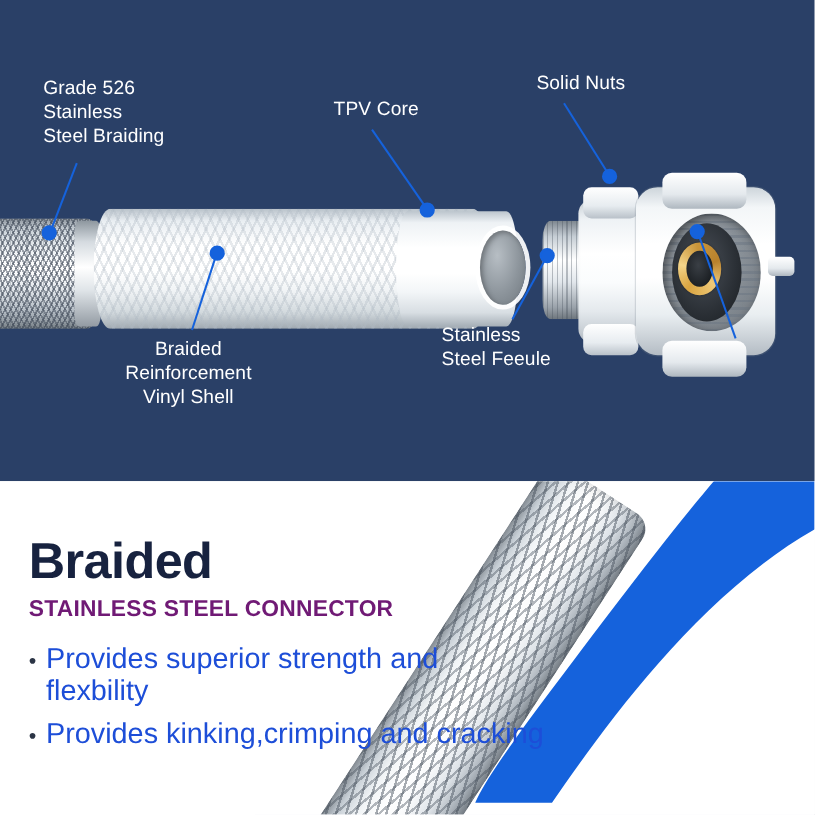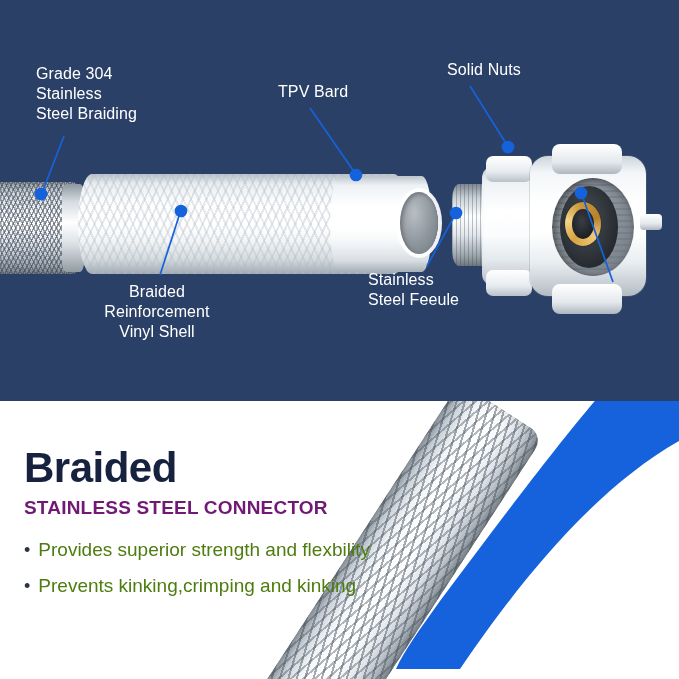--- a/index.html
+++ b/index.html
@@ -234,21 +234,21 @@
     font-size: 16px;
     line-height: 20px;
     font-weight: 400;
     letter-spacing: 0.1px;
     white-space: pre-line;
   }
   .c-left  { text-align: left; }
 
   #label-grade304       { left: 36px;  top: 64px;  width: 150px; }
   #label-tpv-core       { left: 278px; top: 82px;  width: 110px; }
-  #label-solid-nuts     { left: 424px; top: 60px;  width: 120px; text-align: center; }
+  #label-solid-nuts     { left: 447px; top: 60px;  width: 120px; }
   #label-braided-vinyl  { left: 62px;  top: 282px; width: 190px; text-align: center; }
   #label-ferrule        { left: 368px; top: 270px; width: 120px; }
   #label-brass-barb     { left: 560px; top: 288px; width: 120px; }
 
   
   #leaders {
     position: absolute;
     left: 0; top: 0;
     width: 679px; height: 401px;
     pointer-events: none;
@@ -321,23 +321,23 @@
     align-items: baseline;
     margin-bottom: 10px;
   }
   .bullet-dot {
     color: #2b3445;
     font-size: 18px;
     line-height: 26px;
     margin-right: 8px;
   }
   .bullet-text {
-    font-size: 19px;
+    font-size: 24px;
     line-height: 26px;
-    color: #4d7c0f;
+    color: #1d4ed8;
     font-weight: 400;
   }
 </style>
 </head>
 <body>
 
 <div id="stage">
 
   <div id="diagram-panel">
 
@@ -378,25 +378,25 @@
         <circle cx="508" cy="147" r="5.5"></circle>
 
         <line x1="455" y1="215" x2="427" y2="266"></line>
         <circle cx="456" cy="213" r="5.5"></circle>
 
         <line x1="582" y1="195" x2="613" y2="282"></line>
         <circle cx="581" cy="193" r="5.5"></circle>
       </g>
     </svg>
 
-    <div class="callout c-left" id="label-grade304">Grade 304
+    <div class="callout c-left" id="label-grade304">Grade 526
 Stainless
 Steel Braiding</div>
 
-    <div class="callout c-left" id="label-tpv-core">TPV Bard</div>
+    <div class="callout c-left" id="label-tpv-core">TPV Core</div>
 
     <div class="callout c-left" id="label-solid-nuts">Solid Nuts</div>
 
     <div class="callout" id="label-braided-vinyl">Braided
 Reinforcement
 Vinyl Shell</div>
 
     <div class="callout c-left" id="label-ferrule">Stainless
 Steel Feeule</div>
 
@@ -414,18 +414,18 @@
       <div id="headline">Braided</div>
       <div id="subhead">STAINLESS STEEL CONNECTOR</div>
 
       <div class="bullet-row">
         <span class="bullet-dot">•</span>
         <span class="bullet-text">Provides superior strength and flexbility</span>
       </div>
 
       <div class="bullet-row">
         <span class="bullet-dot">•</span>
-        <span class="bullet-text">Prevents kinking,crimping and kinking</span>
+        <span class="bullet-text">Provides kinking,crimping and cracking</span>
       </div>
     </div>
   </div>
 
 </div>
 
 </body></html>

